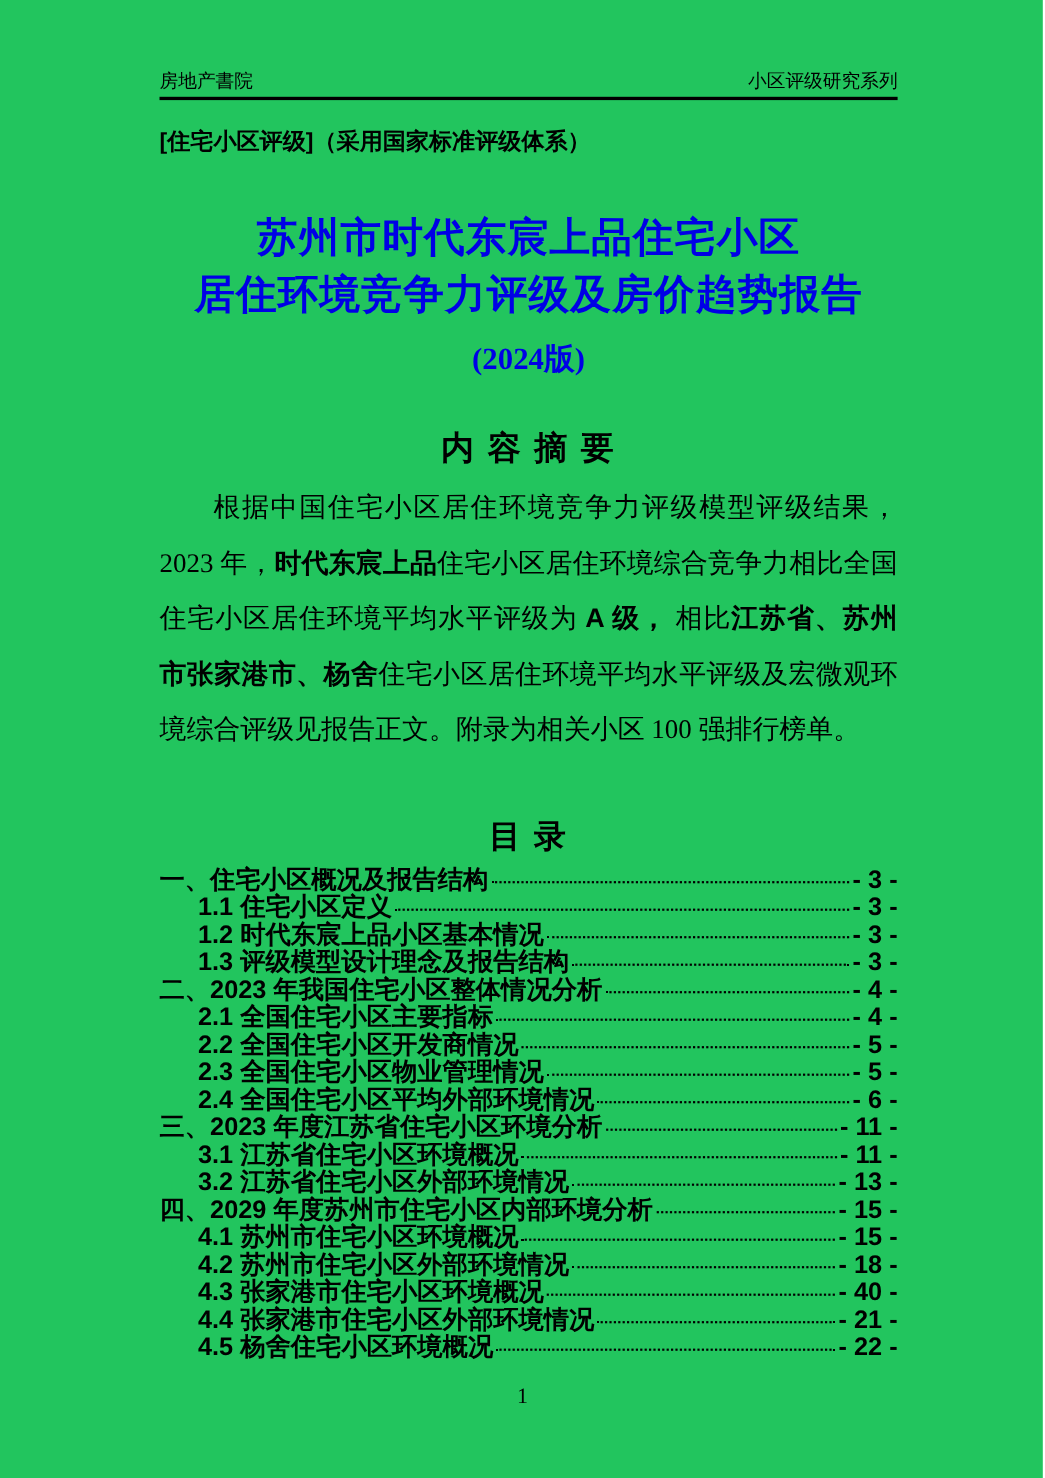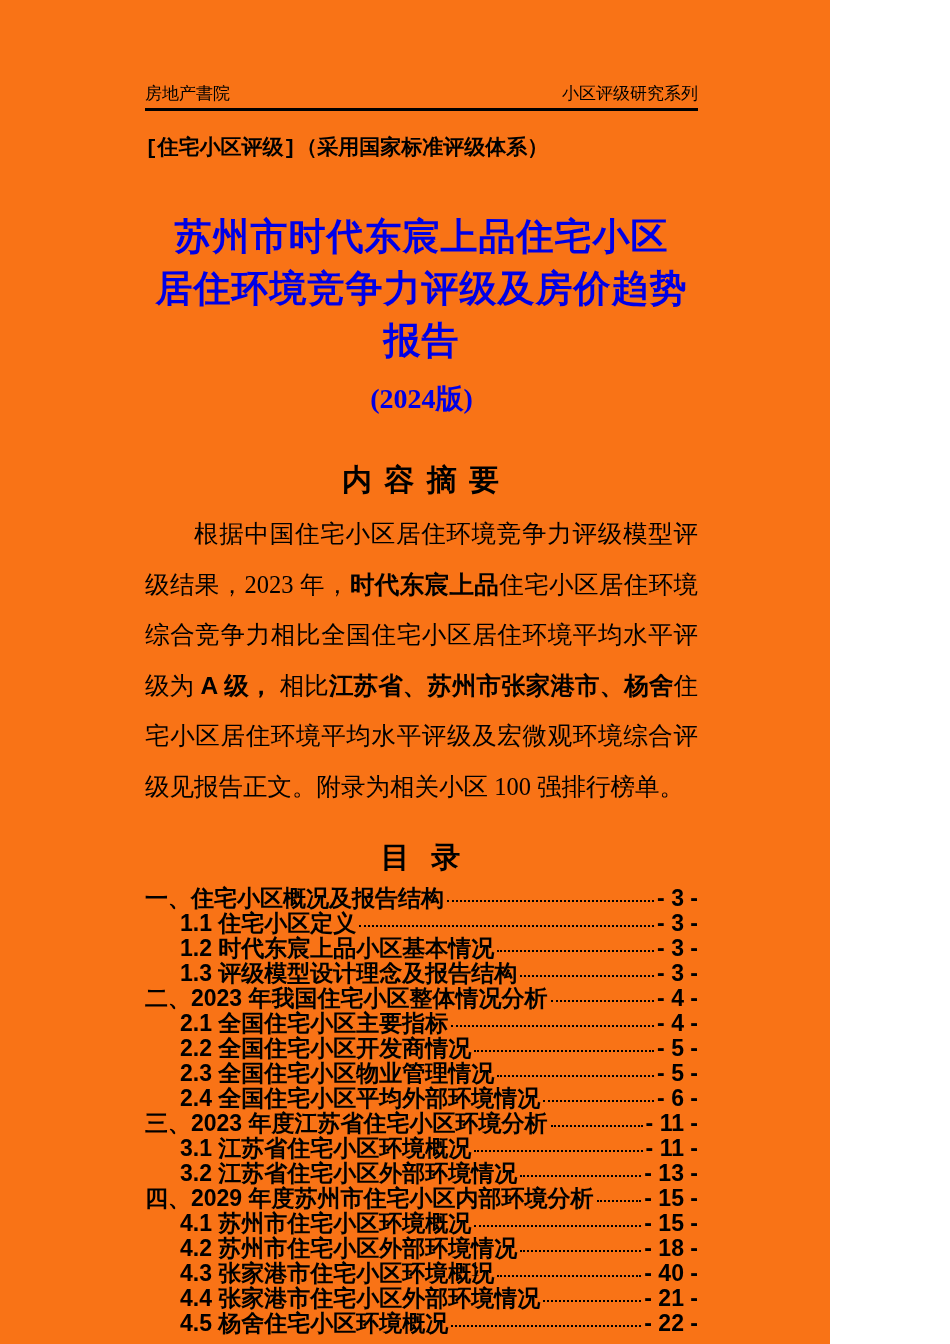--- a/index.html
+++ b/index.html
@@ -4,37 +4,37 @@
 <style>
   * { margin: 0; padding: 0; box-sizing: border-box; }
   html, body { background: #ffffff; }
   body {
     width: 950px; height: 1344px;
     font-family: "Liberation Serif", serif;
     color: #000;
     position: relative;
   }
   .page {
-    width: 830px; height: 1344px;
-    padding: 82px 132px 0 145px;
-    background: #f97316;
+    width: 948px; height: 1344px;
+    padding: 62px 132px 0 145px;
+    background: #22c55e;
     overflow: hidden;
   }
   
   .running-header {
     display: flex; justify-content: space-between; align-items: flex-end;
     font-family: "Liberation Sans", sans-serif;
     font-size: 17px; line-height: 24px;
     border-bottom: 3px solid #000;
     padding-bottom: 2px;
   }
   
   .bracket-line {
     margin-top: 24px;
-    font-family: Liberation Mono, monospace;
+    font-family: Liberation Sans, sans-serif;
     font-weight: bold;
     font-size: 21px; line-height: 28px;
   }
   
   .doc-title {
     margin-top: 48px;
     text-align: center;
     color: var(--title-blue, #0000E6);
     font-family: "Liberation Serif", serif;
     font-weight: bold;
@@ -64,23 +64,23 @@
     font-size: 24.5px; line-height: 50.5px;
     text-align: justify;
     text-indent: 2em;
   }
   .seg-bold {
     font-family: "Liberation Sans", sans-serif;
     font-weight: bold;
   }
   
   .toc-heading {
-    margin-top: 27px;
-    text-align: center;
-    font-family: Liberation Mono, monospace;
+    margin-top: 50px;
+    text-align: center;
+    font-family: Liberation Sans, sans-serif;
     font-weight: bold;
     font-size: 29px; line-height: 42px;
     letter-spacing: 2px;
   }
   .toc-list { margin-top: 2px; }
   .toc-row {
     display: flex; align-items: baseline;
     height: 25px;
     font-family: "Liberation Sans", sans-serif;
     font-weight: bold;

